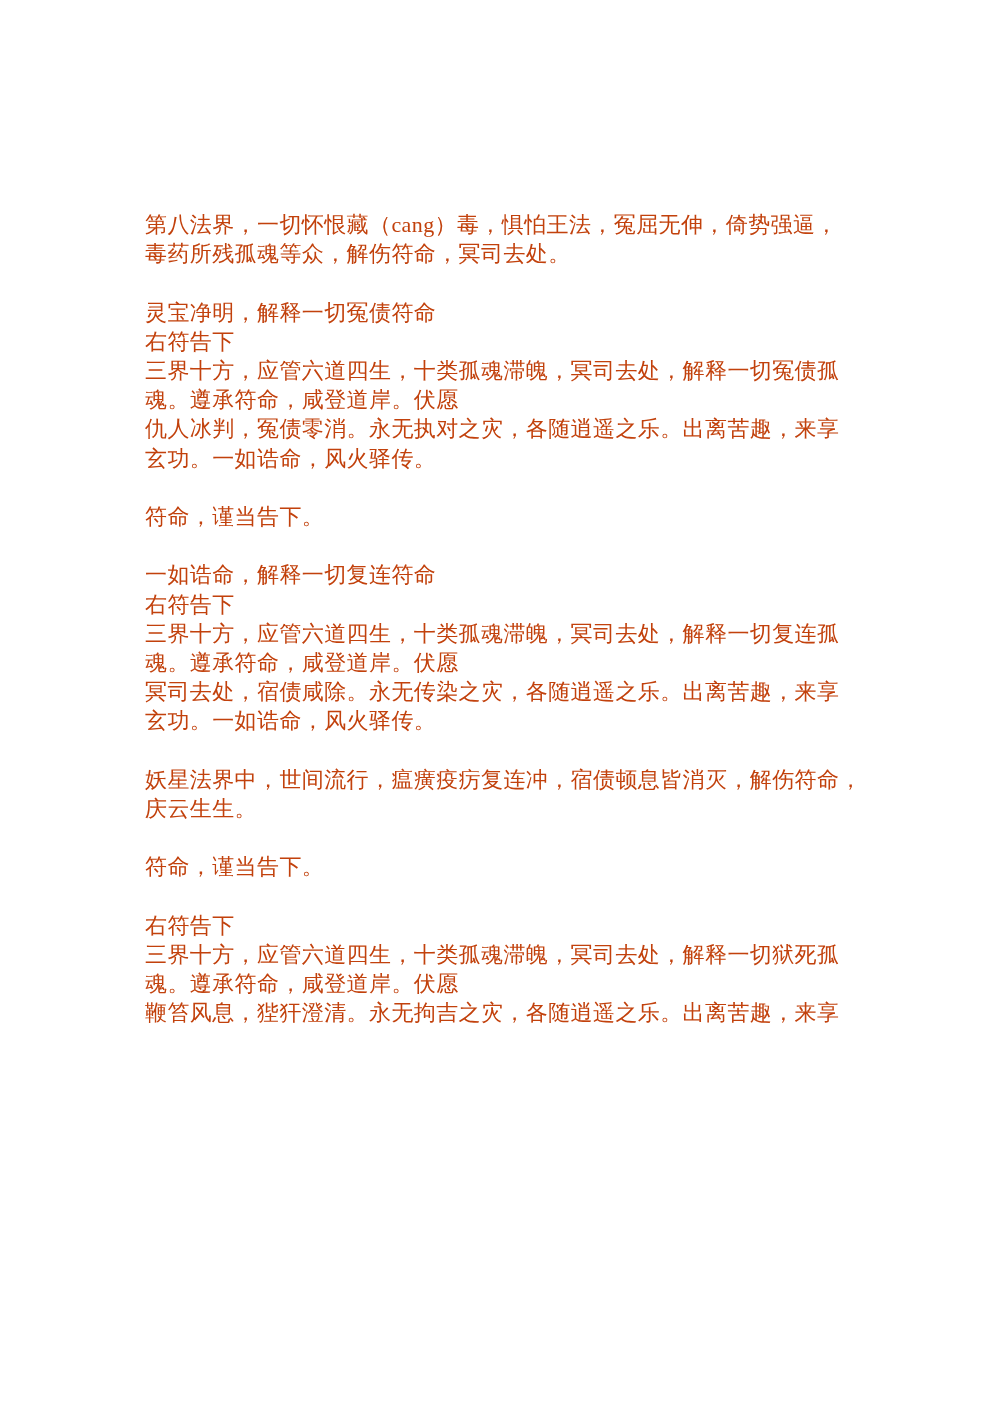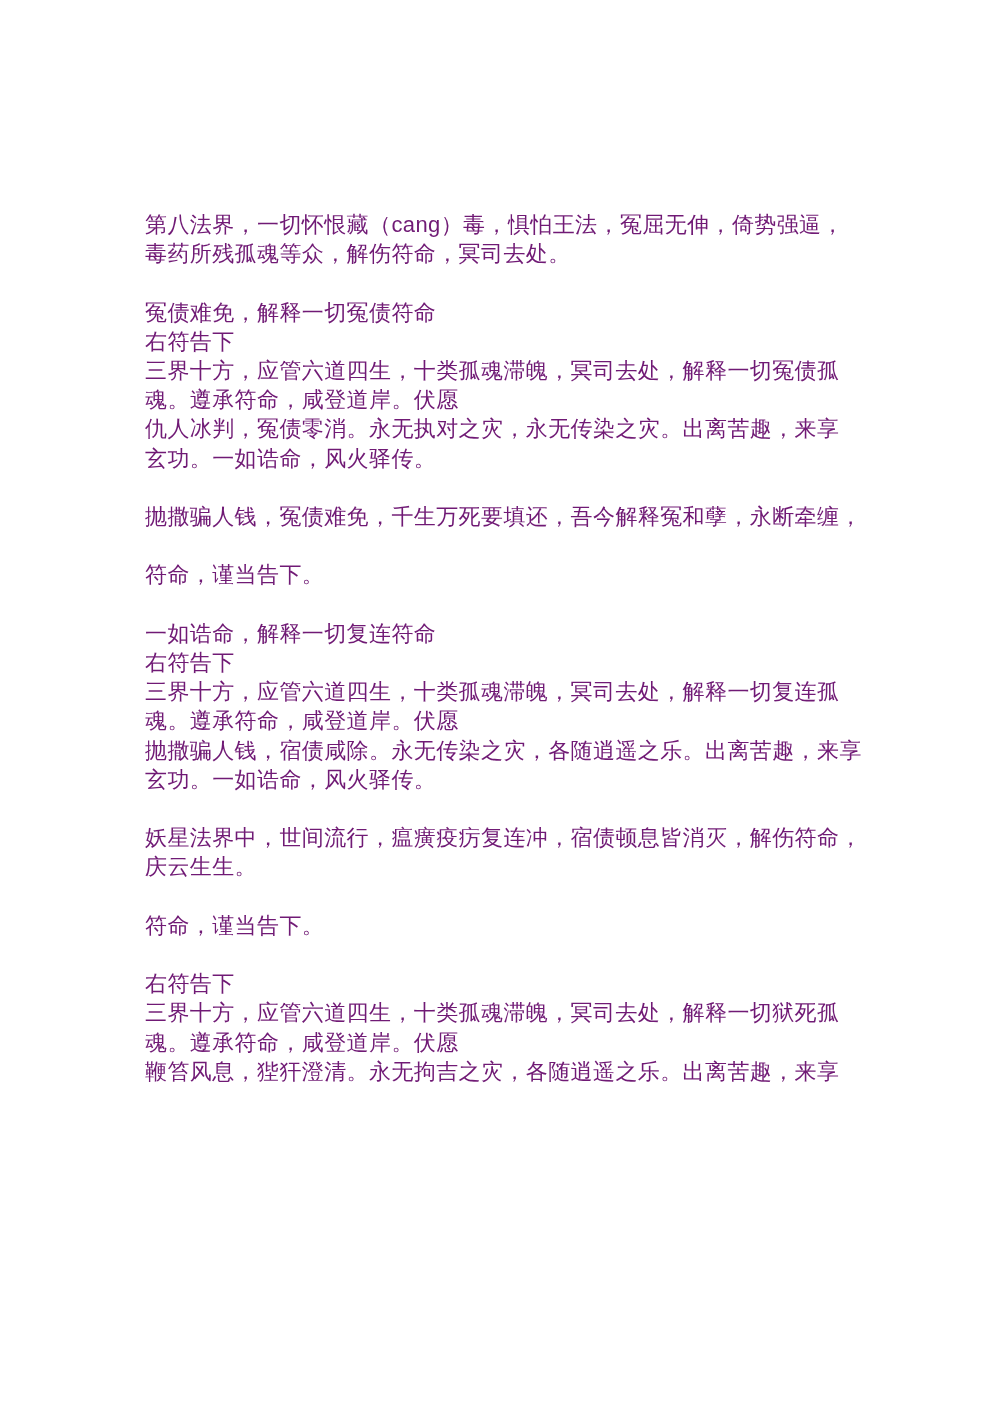--- a/index.html
+++ b/index.html
@@ -11,24 +11,24 @@
     width: 1000px;
     height: 1415px;
     position: relative;
     overflow: hidden;
   }
   .page {
     position: absolute;
     left: 145px;
     top: 210px;
     width: 720px;
-    font-family: Liberation Sans, sans-serif;
+    font-family: Liberation Serif, serif;
     font-size: 22px;
     line-height: 29.2px;
-    color: #701a75;
+    color: #c2410c;
     letter-spacing: 0.4px;
   }
   .para {
     margin: 0 0 29.2px 0;
     padding: 0;
   }
   .line {
     display: block;
     white-space: nowrap;
   }
@@ -37,42 +37,41 @@
 <body>
 
 <div class="page">
 
   <p class="para">
     <span class="line">第八法界，一切怀恨藏（cang）毒，惧怕王法，冤屈无伸，倚势强逼，</span>
     <span class="line">毒药所残孤魂等众，解伤符命，冥司去处。</span>
   </p>
 
   <p class="para">
-    <span class="line">冤债难免，解释一切冤债符命</span>
+    <span class="line">灵宝净明，解释一切冤债符命</span>
     <span class="line">右符告下</span>
     <span class="line">三界十方，应管六道四生，十类孤魂滞魄，冥司去处，解释一切冤债孤</span>
     <span class="line">魂。遵承符命，咸登道岸。伏愿</span>
-    <span class="line">仇人冰判，冤债零消。永无执对之灾，永无传染之灾。出离苦趣，来享</span>
+    <span class="line">仇人冰判，冤债零消。永无执对之灾，各随逍遥之乐。出离苦趣，来享</span>
     <span class="line">玄功。一如诰命，风火驿传。</span>
   </p>
 
   <p class="para">
-    <span class="line">抛撒骗人钱，冤债难免，千生万死要填还，吾今解释冤和孽，永断牵缠，</span>
   </p>
 
   <p class="para">
     <span class="line">符命，谨当告下。</span>
   </p>
 
   <p class="para">
     <span class="line">一如诰命，解释一切复连符命</span>
     <span class="line">右符告下</span>
     <span class="line">三界十方，应管六道四生，十类孤魂滞魄，冥司去处，解释一切复连孤</span>
     <span class="line">魂。遵承符命，咸登道岸。伏愿</span>
-    <span class="line">抛撒骗人钱，宿债咸除。永无传染之灾，各随逍遥之乐。出离苦趣，来享</span>
+    <span class="line">冥司去处，宿债咸除。永无传染之灾，各随逍遥之乐。出离苦趣，来享</span>
     <span class="line">玄功。一如诰命，风火驿传。</span>
   </p>
 
   <p class="para">
     <span class="line">妖星法界中，世间流行，瘟癀疫疠复连冲，宿债顿息皆消灭，解伤符命，</span>
     <span class="line">庆云生生。</span>
   </p>
 
   <p class="para">
     <span class="line">符命，谨当告下。</span>

